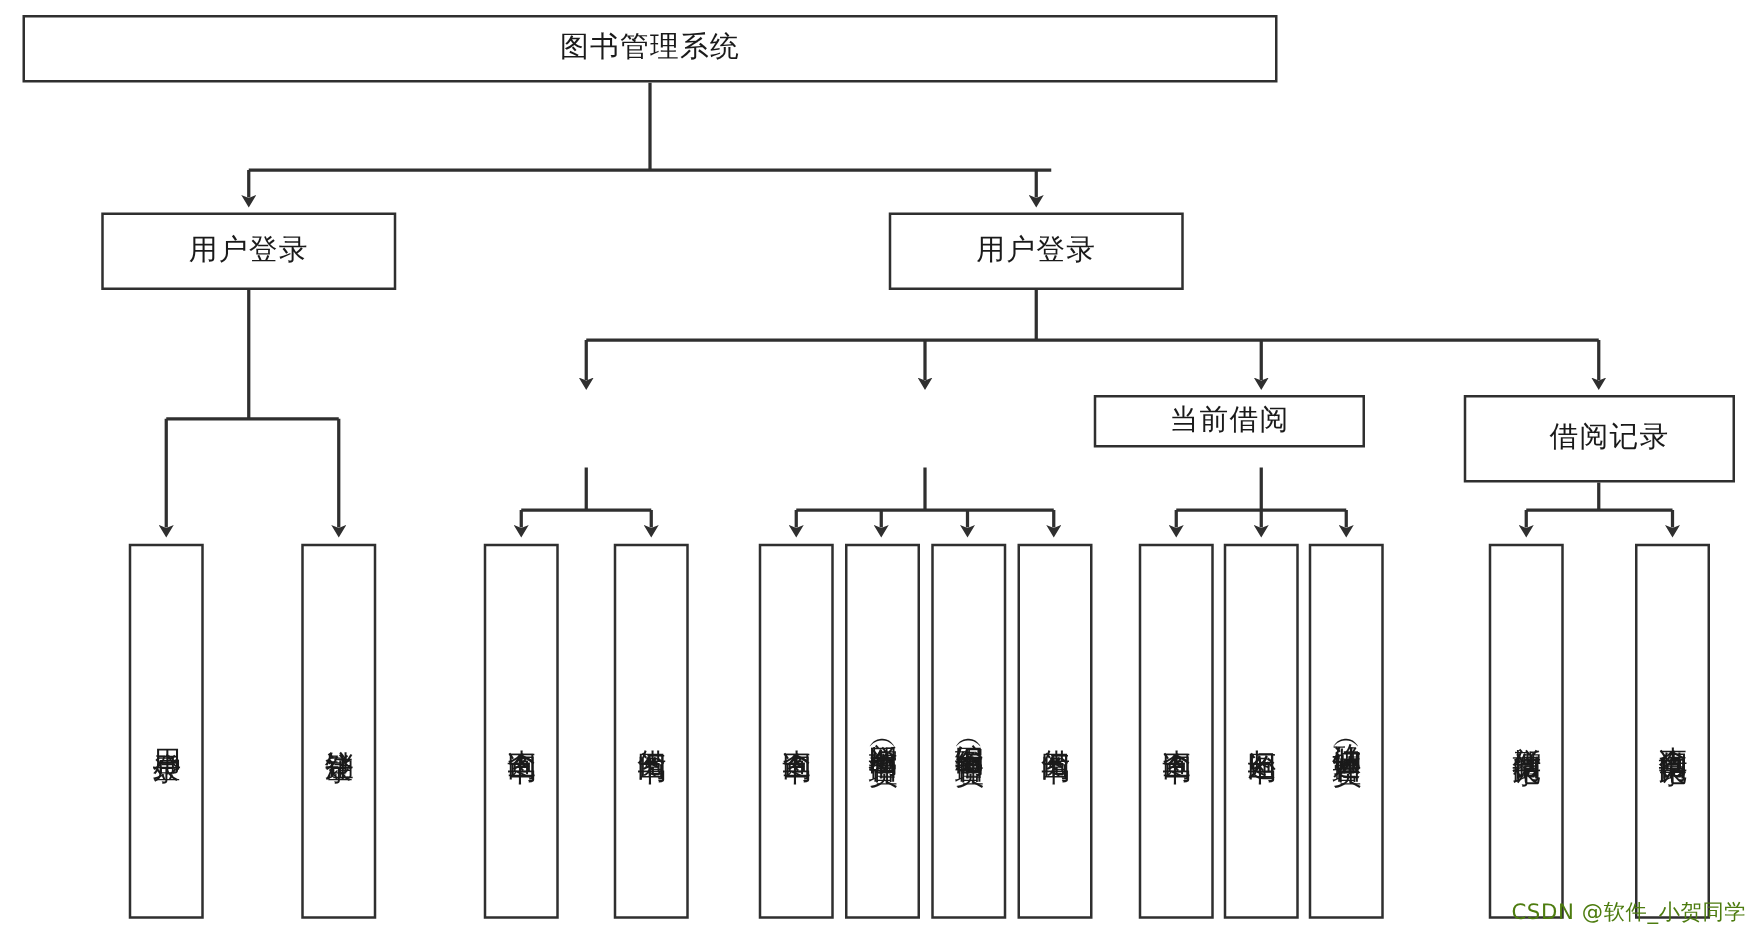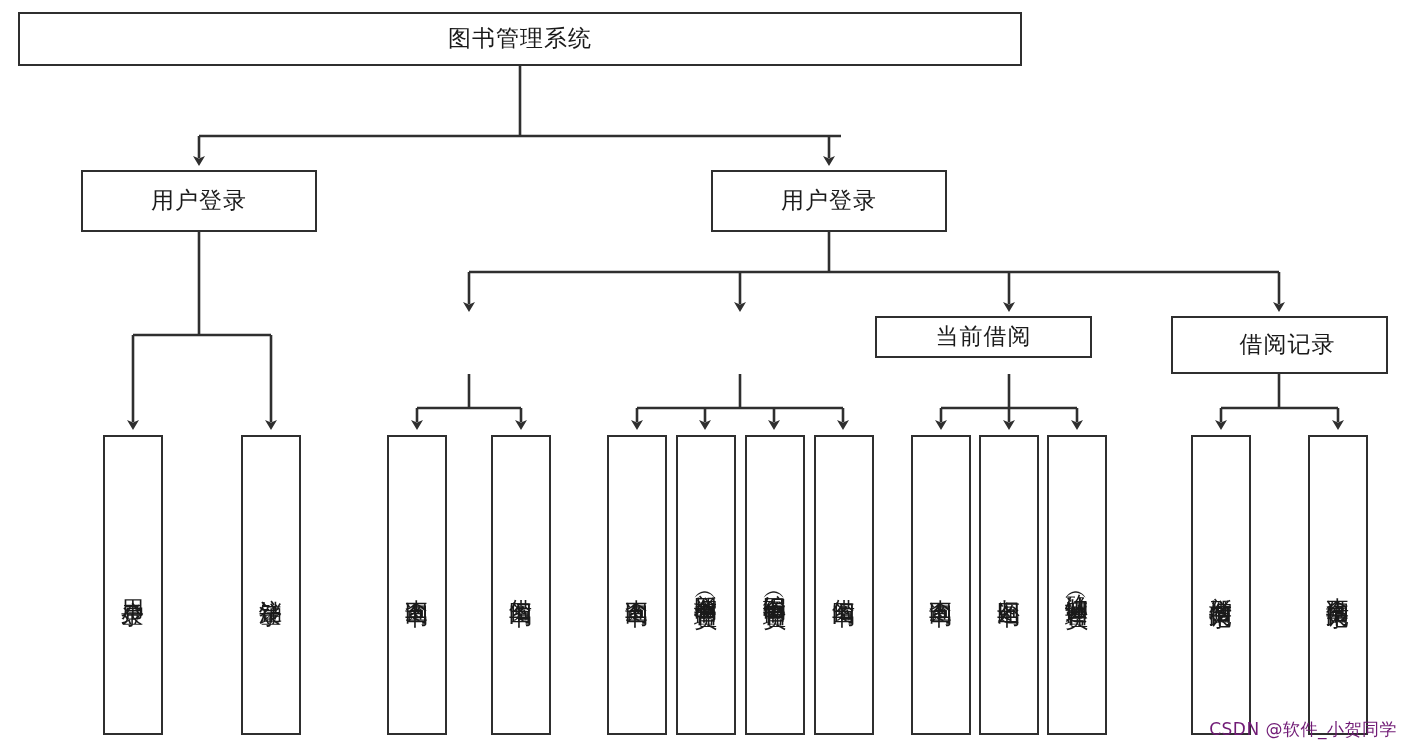--- a/index.html
+++ b/index.html
@@ -60,21 +60,21 @@
     writing-mode: vertical-rl;
     text-orientation: upright;
     display: block;
     max-height: 100%;
   }
   #watermark {
     position: absolute;
     right: 8px;
     bottom: 6px;
     font-size: 17px;
-    color: #701a75;
+    color: #4d7c0f;
     letter-spacing: 0.5px;
     z-index: 5;
     white-space: nowrap;
     pointer-events: none;
   }
 </style>
 </head>
 <body>
 
 <div id="diagram-root">
@@ -142,21 +142,21 @@
   <div class="node node-h" style="left:711px; top:170px; width:236px; height:62px;">
     <span>用户登录</span>
   </div>
 
 
 
   <div class="node node-h" style="left:875px; top:316px; width:217px; height:42px;">
     <span>当前借阅</span>
   </div>
 
-  <div class="node node-h" style="left:1171px; top:316px; width:217px; height:58px;padding-left:16px;">
+  <div class="node node-h" style="left:1171px; top:316px; width:217px; height:70px;padding-left:16px;">
     <span>借阅记录</span>
   </div>
 
   <div class="node node-leaf" style="left:103px; top:435px; width:60px; height:300px;">
     <span class="leaf-text">用户登录</span>
   </div>
 
   <div class="node node-leaf" style="left:241px; top:435px; width:60px; height:300px;">
     <span class="leaf-text">注销登录</span>
   </div>

